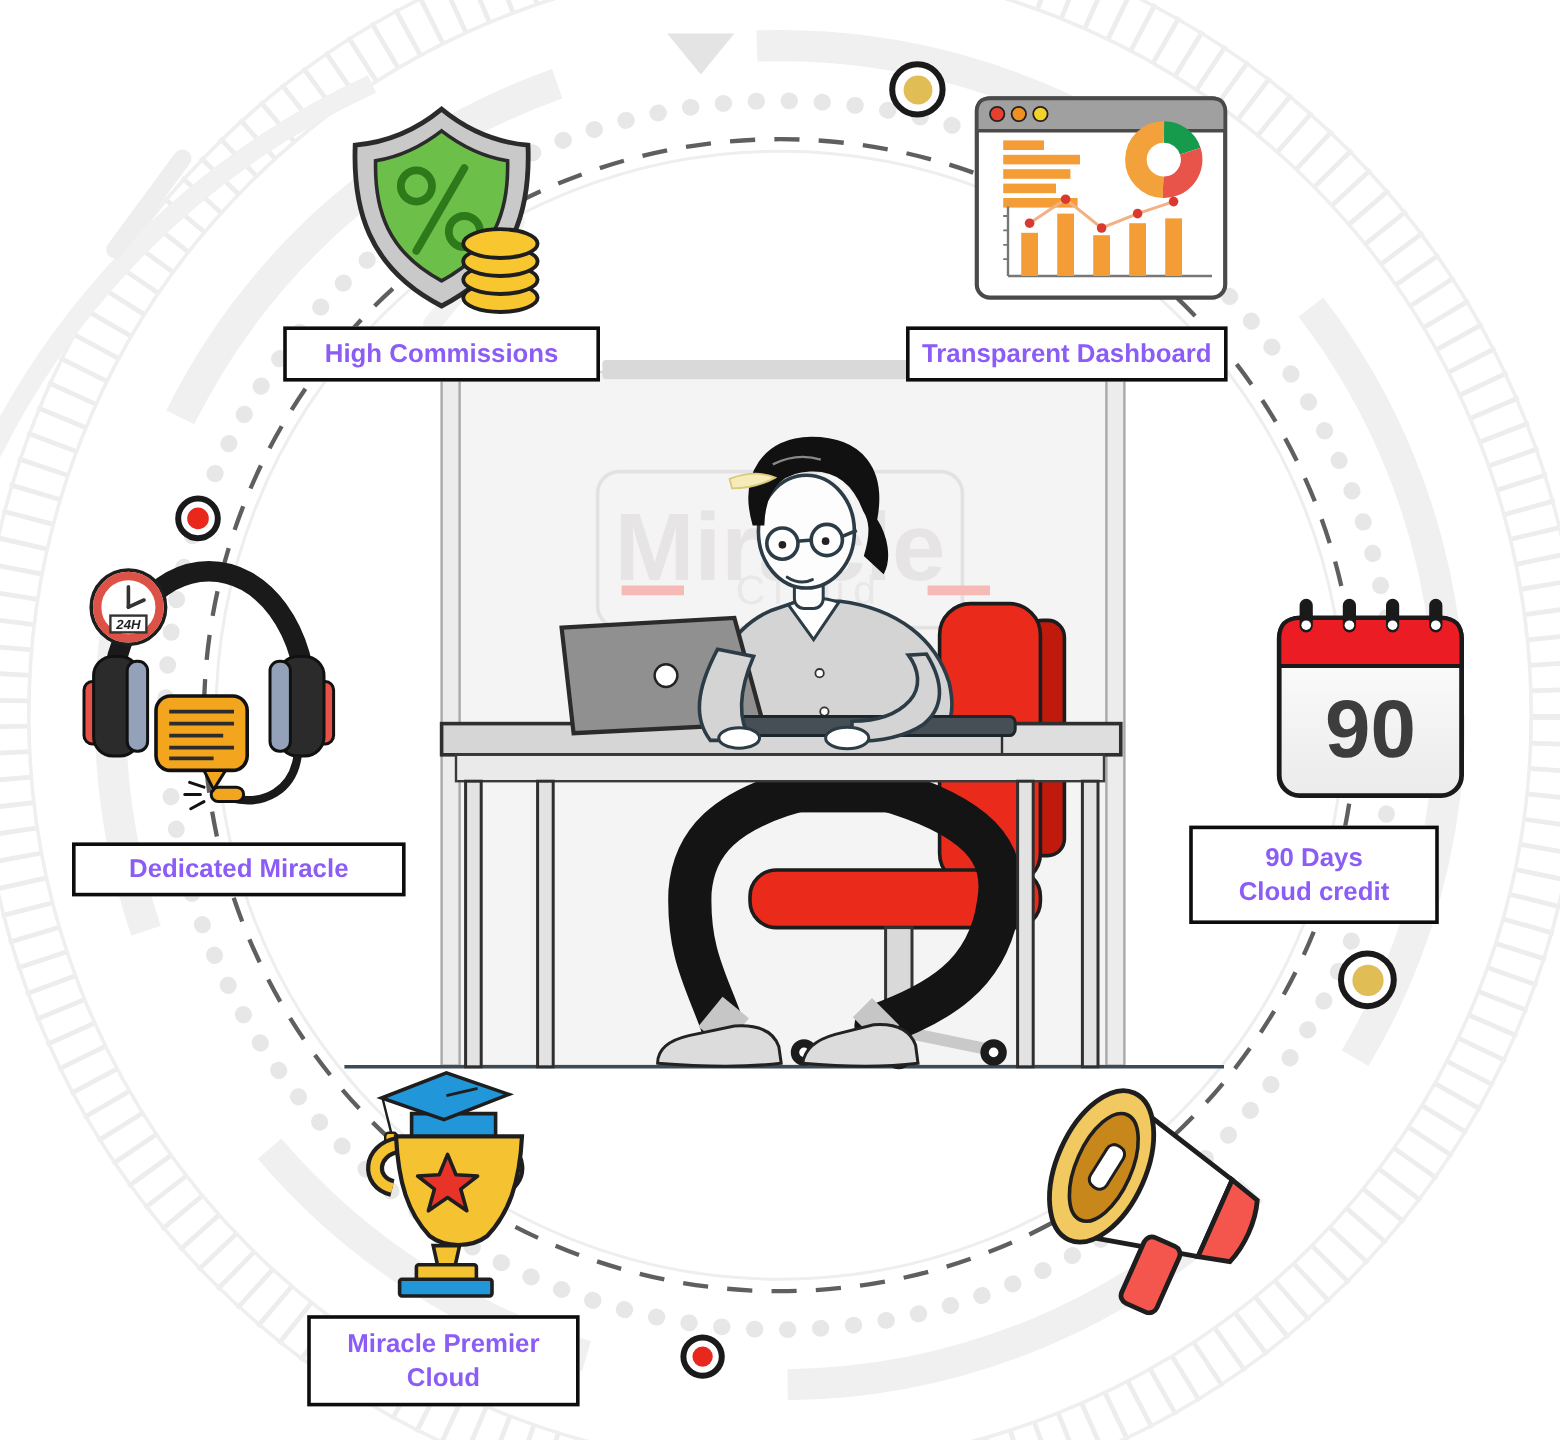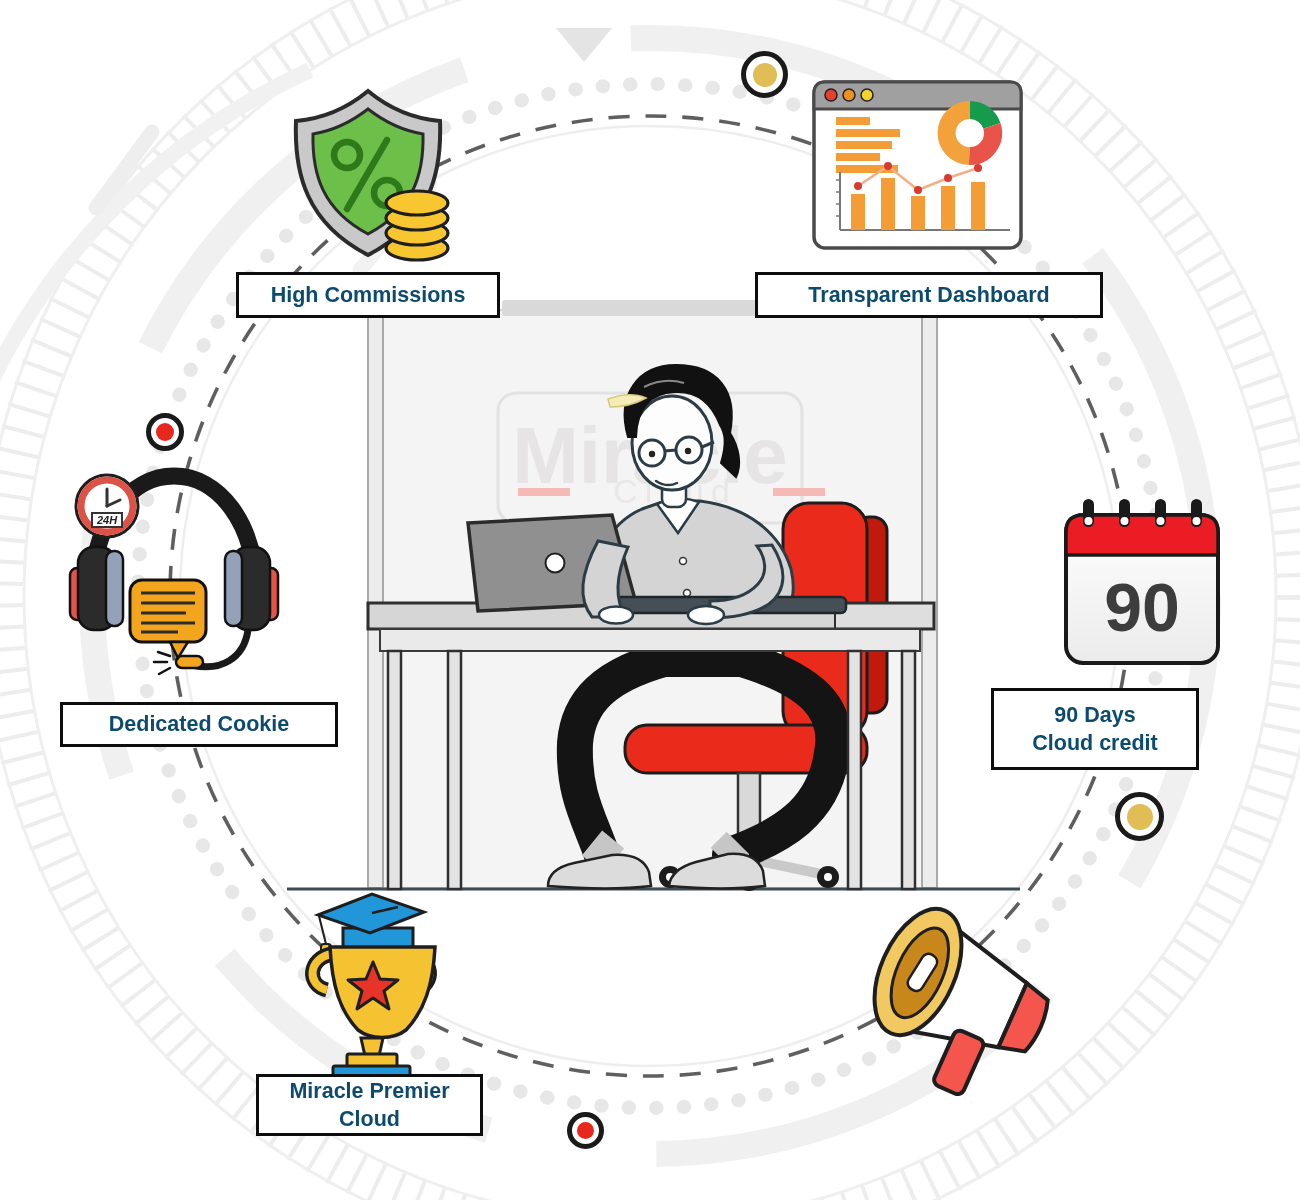--- a/index.html
+++ b/index.html
@@ -3,28 +3,28 @@
 <meta charset="utf-8">
 <style>
   html,body{margin:0;padding:0;background:#ffffff;}
   .canvas{position:relative;width:1300px;height:1200px;overflow:hidden;background:#fff;
           font-family:"Liberation Sans", sans-serif;}
   svg{display:block;}
   .layer{position:absolute;left:0;top:0;}
   
   .icon-box{position:absolute;}
   
-  .tag{position:absolute;background:#ffffff;border:3px solid #0d0d0d;color:#0c4a6e;
+  .tag{position:absolute;background:#ffffff;border:3px solid #0d0d0d;color:#8b5cf6;
        font-weight:bold;font-size:21.5px;line-height:1.32;display:flex;flex-direction:column;
        align-items:center;justify-content:center;text-align:center;box-sizing:border-box;}
   #tag-commissions{left:236px;top:272px;width:264px;height:46px;}
-  #tag-dashboard{left:755px;top:272px;width:348px;height:46px;text-align:right;}
+  #tag-dashboard{left:755px;top:272px;width:268px;height:46px;text-align:right;}
   #tag-support{left:60px;top:702px;width:278px;height:45px;}
   #tag-cookie{left:991px;top:688px;width:208px;height:82px;}
-  #tag-league{left:256px;top:1074px;width:227px;height:62px;}
+  #tag-league{left:256px;top:1096px;width:227px;height:76px;}
   #tag-marketing{left:849px;top:1103px;width:256px;height:47px;}
   
   .dotbadge{position:absolute;border-radius:50%;background:#fff;border:5px solid #1a1a1a;
             display:flex;align-items:center;justify-content:center;box-sizing:border-box;}
   .dotbadge .core{border-radius:50%;}
   #dot-top{left:741px;top:51px;width:47px;height:47px;}
   #dot-top .core{width:24px;height:24px;background:#e0bd55;}
   #dot-left{left:146px;top:413px;width:38px;height:38px;}
   #dot-left .core{width:18px;height:18px;background:#e8271d;}
   #dot-right{left:1115px;top:792px;width:49px;height:49px;}
@@ -323,21 +323,21 @@
     </svg>
   </div>
 
   <div class="tag" id="tag-commissions">
     <span>High Commissions</span>
   </div>
   <div class="tag" id="tag-dashboard">
     <span>Transparent Dashboard</span>
   </div>
   <div class="tag" id="tag-support">
-    <span>Dedicated Cookie</span>
+    <span>Dedicated Miracle</span>
   </div>
   <div class="tag" id="tag-cookie">
     <span>90 Days</span>
     <span>Cloud credit</span>
   </div>
   <div class="tag" id="tag-league">
     <span>Miracle Premier</span>
     <span>Cloud</span>
   </div>
 

